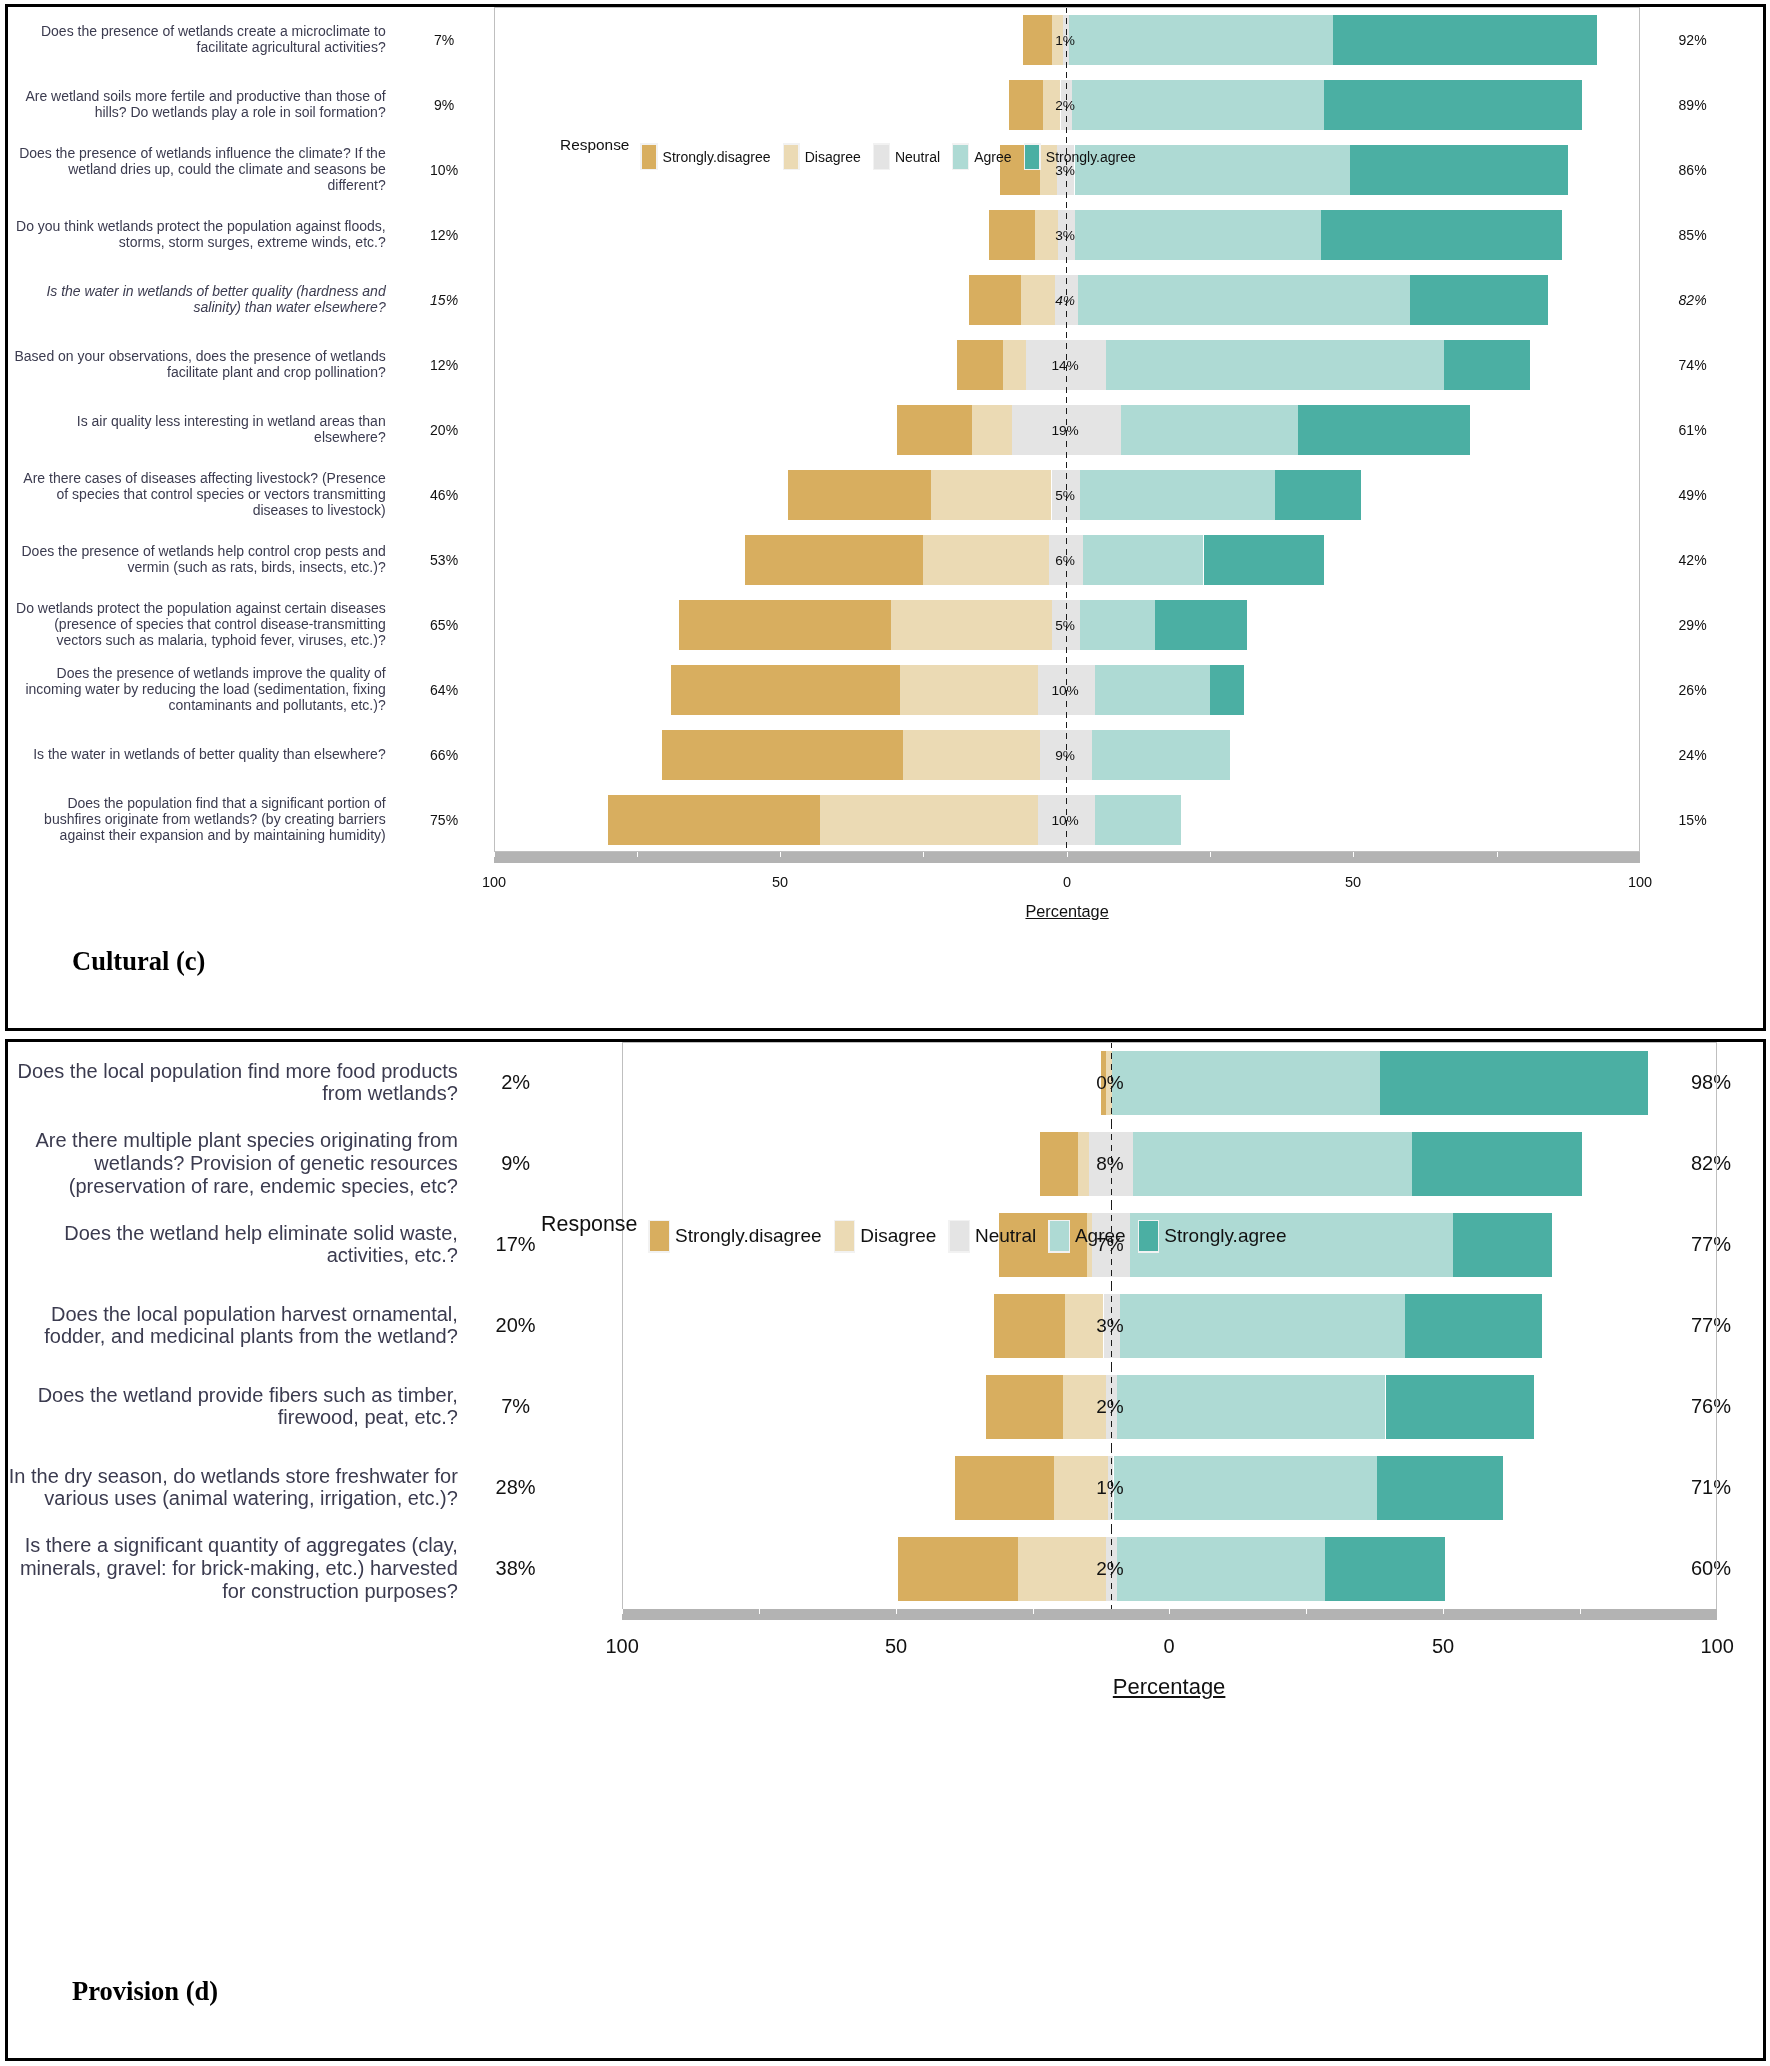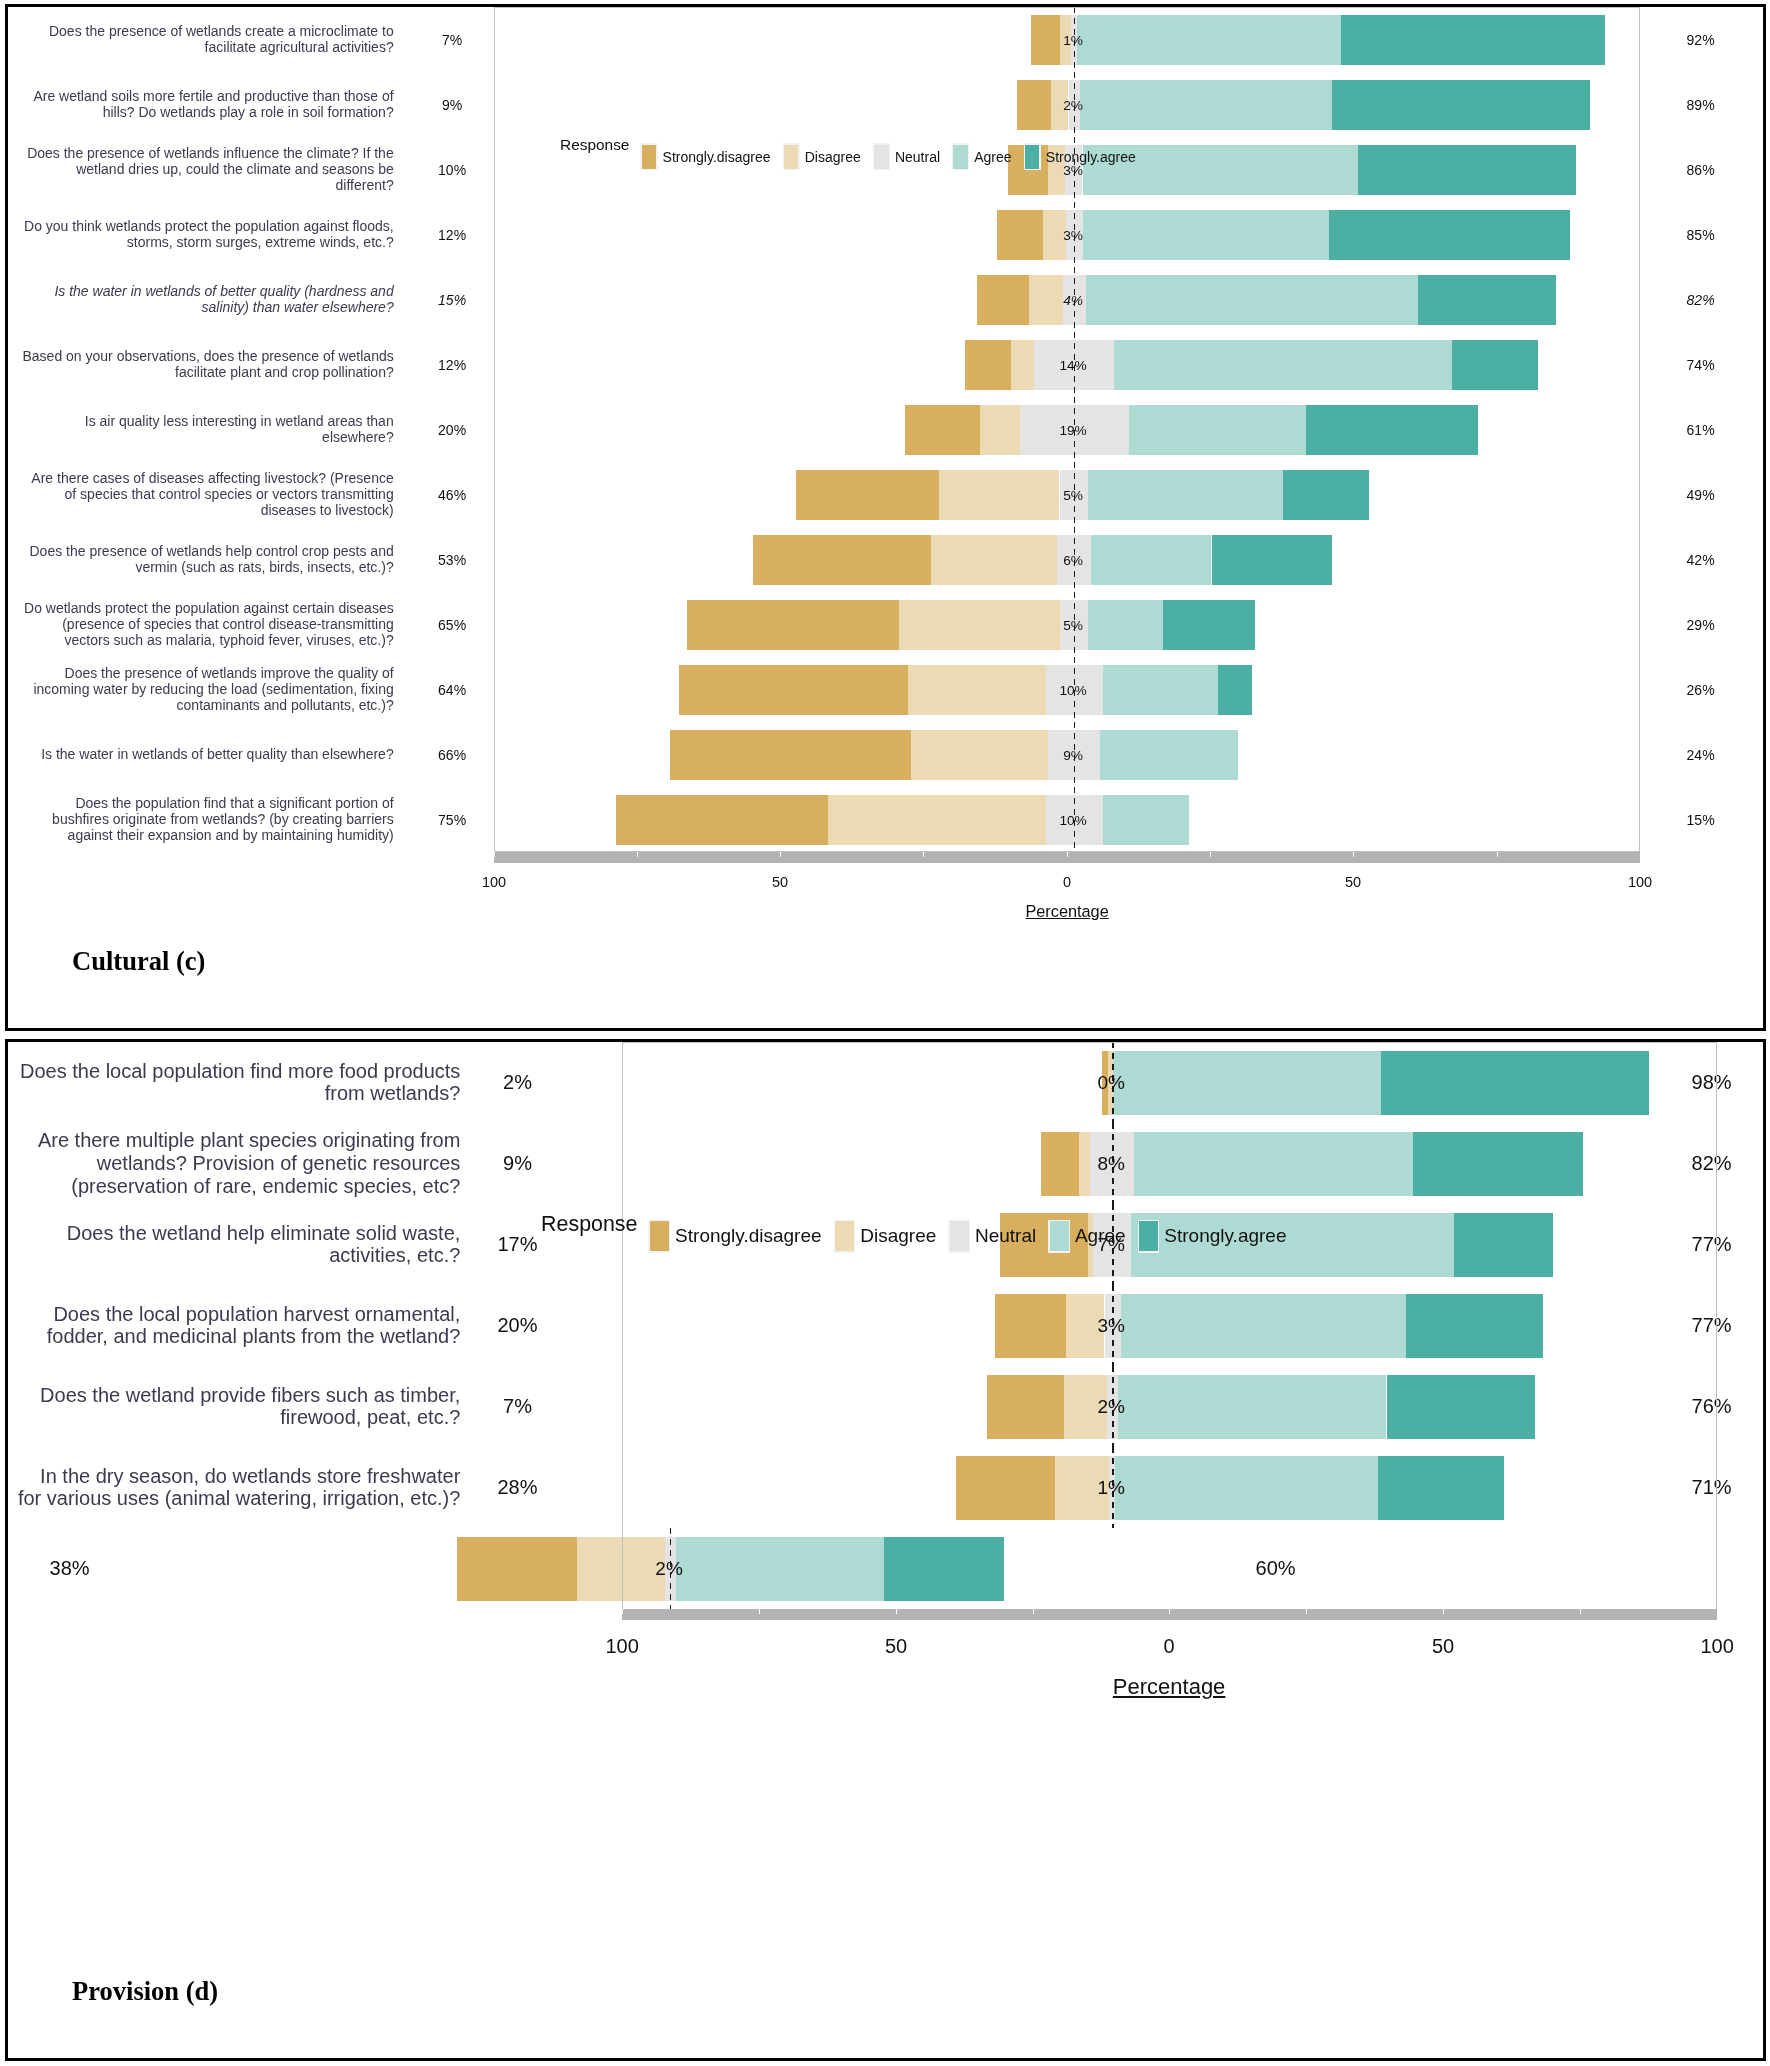--- a/index.html
+++ b/index.html
@@ -14,21 +14,21 @@
 
   .panel-label {
     position:absolute; font-family:"Liberation Serif", serif;
     font-weight:bold; color:#000;
   }
   .panel-a .panel-label { left:64px; bottom:51px; font-size:26.5px; }
   .panel-b .panel-label { left:64px; bottom:51px; font-size:26.5px; }
 
   
   .chart { position:relative; width:100%; }
-  .rows { position:relative;padding-left:8px; }
+  .rows { position:relative; }
   .row { display:flex; align-items:center; position:relative; }
 
   .qlabel {
     text-align:right; color:#3b3b4f; padding-right:9.4px;
     line-height:1.14;
   }
   .pct-left, .pct-right {
     color:#111; text-align:center; font-weight:500;
   }
 
@@ -446,20 +446,21 @@
                 <div class="seg" style="left: 153px; width: 5.5px; background: rgb(228, 228, 228);"></div>
                 <div class="seg" style="left: 159px; width: 263px; background: rgb(174, 218, 212);"></div>
                 <div class="seg" style="left: 422px; width: 126px; background: rgb(75, 175, 163);"></div>
               </div>
               <div class="zeroline" style="left: 547px;"></div>
               <div class="midlbl" style="left: 546px; top: 41px;">1%</div>
             </div>
             <div class="pct-right">71%</div>
           </div>
           <div class="row" style="height: 81px;">
+            <div class="qlabel">Is there a significant quantity of aggregates (clay, minerals, gravel: for brick-making, etc.) harvested for construction purposes?</div>
             <div class="pct-left">38%</div>
             <div class="plotwrap" style="width: 1095px; flex: 0 0 1095px; height: 81px;">
               <div class="bar" style="left: 334px; height: 64px; top: 8.6px;">
                 <div class="seg" style="left: 0px; width: 120px; background: rgb(216, 174, 95);"></div>
                 <div class="seg" style="left: 120px; width: 88px; background: rgb(235, 218, 180);"></div>
                 <div class="seg" style="left: 208px; width: 11px; background: rgb(228, 228, 228);"></div>
                 <div class="seg" style="left: 219px; width: 208px; background: rgb(174, 218, 212);"></div>
                 <div class="seg" style="left: 427px; width: 120px; background: rgb(75, 175, 163);"></div>
               </div>
               <div class="zeroline" style="left: 547px;"></div>

